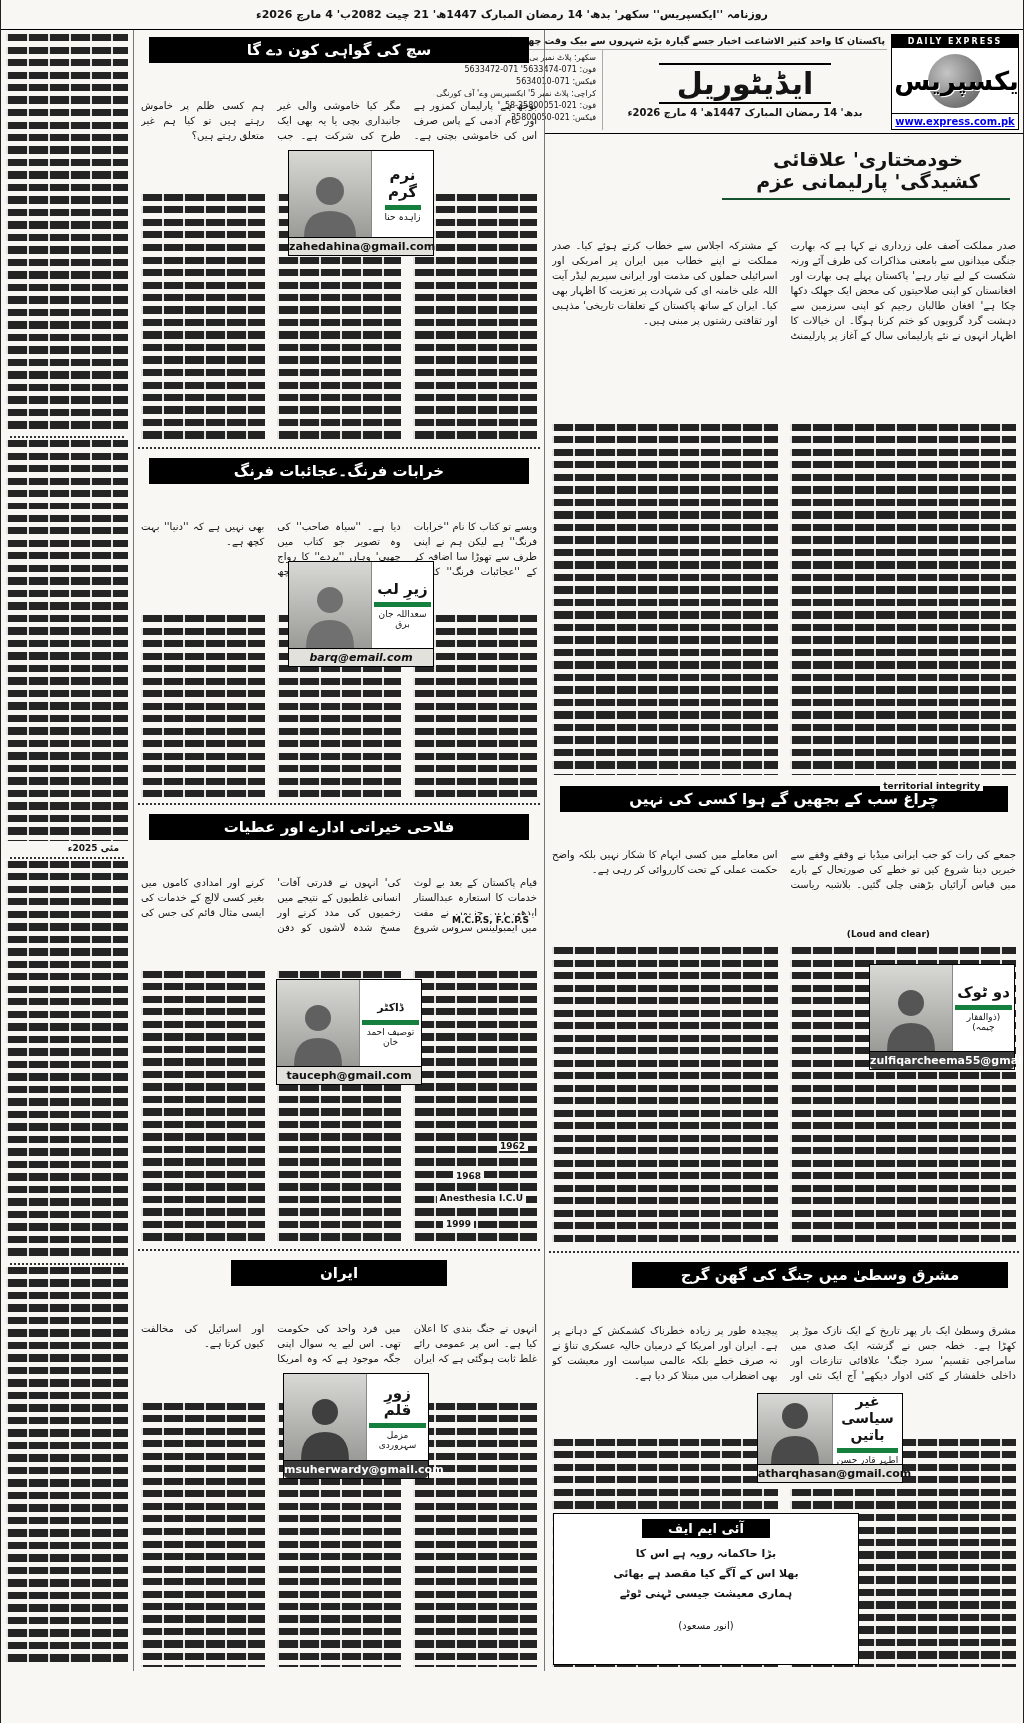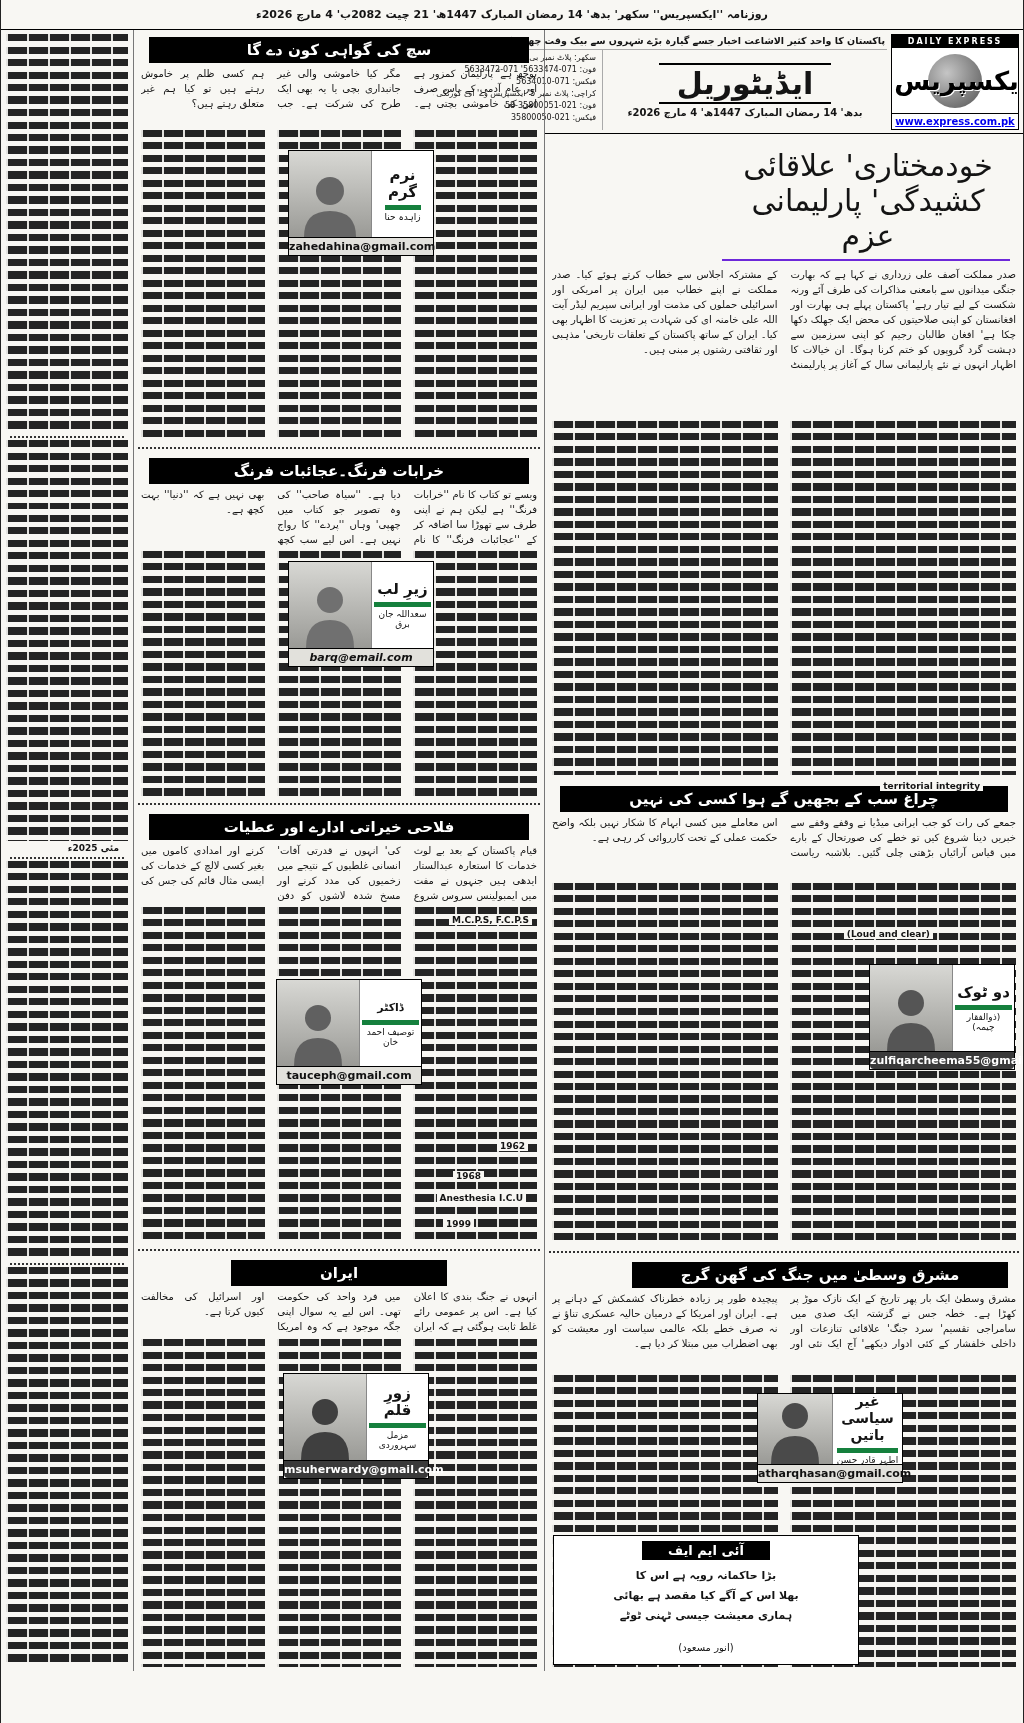--- a/index.html
+++ b/index.html
@@ -33,51 +33,51 @@
   .ed-block { flex:1; display:flex; flex-direction:column; align-items:center; justify-content:center; border-left:1px solid #aaa; }
   .ed-title { font-size:30px; font-weight:bold; border-top:2px solid #000; border-bottom:2px solid #000; padding:1px 18px; }
   .ed-date { font-size:10px; font-weight:bold; margin-top:3px; }
   .contact { width:175px; font-size:8px; line-height:12px; padding:2px 6px; text-align:right; }
   .contact div { white-space:nowrap; overflow:hidden; }
   
   .bar { background:#000; color:#fff; text-align:center; font-weight:bold; font-size:15px;
          height:26px; line-height:26px; margin:3px 8px; overflow:hidden; white-space:nowrap; }
   .bar.small { margin:3px 90px; }
   
-  .article { position:relative; padding:4px 7px; overflow:hidden; }
+  .article { position:relative; padding:4px 7px; overflow:hidden;gap:32px; }
   .lead { font-size:10px; line-height:15px; text-align:justify; column-gap:13px; overflow:hidden; margin-bottom:4px; }
   .cols2 { column-count:2; }
   .cols3 { column-count:3; }
   .fillrow { display:flex; gap:12px; flex:1; }
   .fill { flex:1; background:
       repeating-linear-gradient(90deg, rgba(248,247,243,.9) 0 2px, transparent 2px 21px),
       repeating-linear-gradient(#242424 0 7px, transparent 7px 12.5px);
   }
   .stack { display:flex; flex-direction:column; }
   
   .main-ed { height:645px; display:flex; flex-direction:column; }
-  .main-ed-title { font-size:30px; font-weight:normal; text-align:left; direction:rtl; padding:10px 6px 6px 10px;
-                   border-bottom:2px solid #6d28d9; margin:0 6px 6px 170px; text-align:center;}
+  .main-ed-title { font-size:19px; font-weight:bold; text-align:left; direction:rtl; padding:10px 6px 6px 10px;
+                   border-bottom:2px solid #14532d; margin:0 6px 6px 170px; text-align:center;}
   
   .dotsep { border-top:2px dotted #333; margin:2px 4px; }
   
   .author-box { position:absolute; width:146px; background:#fff; border:1px solid #000; z-index:5; }
   .ab-row { display:flex; direction:rtl; height:86px; }
   .ab-cal { width:62px; border-left:1px solid #888; display:flex; flex-direction:column; align-items:center; justify-content:center; gap:4px; padding:2px; }
   .ab-col-name { font-size:15px; font-weight:bold; text-align:center; line-height:17px; }
   .ab-author { font-size:9px; font-weight:normal; text-align:center; border-top:5px solid #15803d; padding-top:2px; }
   .ab-photo { flex:1; background:linear-gradient(180deg,#d8d8d4,#9a9a96); display:flex; align-items:flex-end; justify-content:center; overflow:hidden; }
   .ab-photo svg { width:64px; height:72px; }
   .ab-email { display:block; background:#e2e1dc; border-top:1px solid #000; font-size:11px; font-weight:bold;
               text-align:center; padding:2px 0; direction:ltr; color:#111; text-decoration:none; }
   .ab-email.dark { background:#3a3a3a; color:#fff; border-radius:0 0 4px 4px; }
   
   .snippet { position:absolute; background:#f8f7f3; font-size:9px; font-weight:bold; padding:0 3px; z-index:4; direction:ltr; }
   
-  .imf-box { position:absolute; left:8px; bottom:6px; width:64%; height:130px; background:#fff; border:1px solid #000; z-index:6;
+  .imf-box { position:absolute; left:8px; bottom:6px; width:64%; height:152px; background:#fff; border:1px solid #000; z-index:6;
              display:flex; flex-direction:column; align-items:center; padding:5px; }
   .imf-bar { background:#000; color:#fff; font-size:13px; font-weight:bold; padding:2px 26px; margin-bottom:6px; }
   .imf-line { font-size:11px; line-height:20px; font-weight:bold; }
   .imf-attr { font-size:10px; margin-top:16px; }
   
   .footer { height:26px; border-top:1px solid #000; display:flex; align-items:center; justify-content:center; position:relative; }
   .footer-text { font-size:8.5px; white-space:nowrap; overflow:hidden; }
   .regmark { position:absolute; width:14px; height:10px; background:#000; top:7px; }
   .regmark.rm-left { left:3px; } .regmark.rm-right { right:3px; }
 </style>

